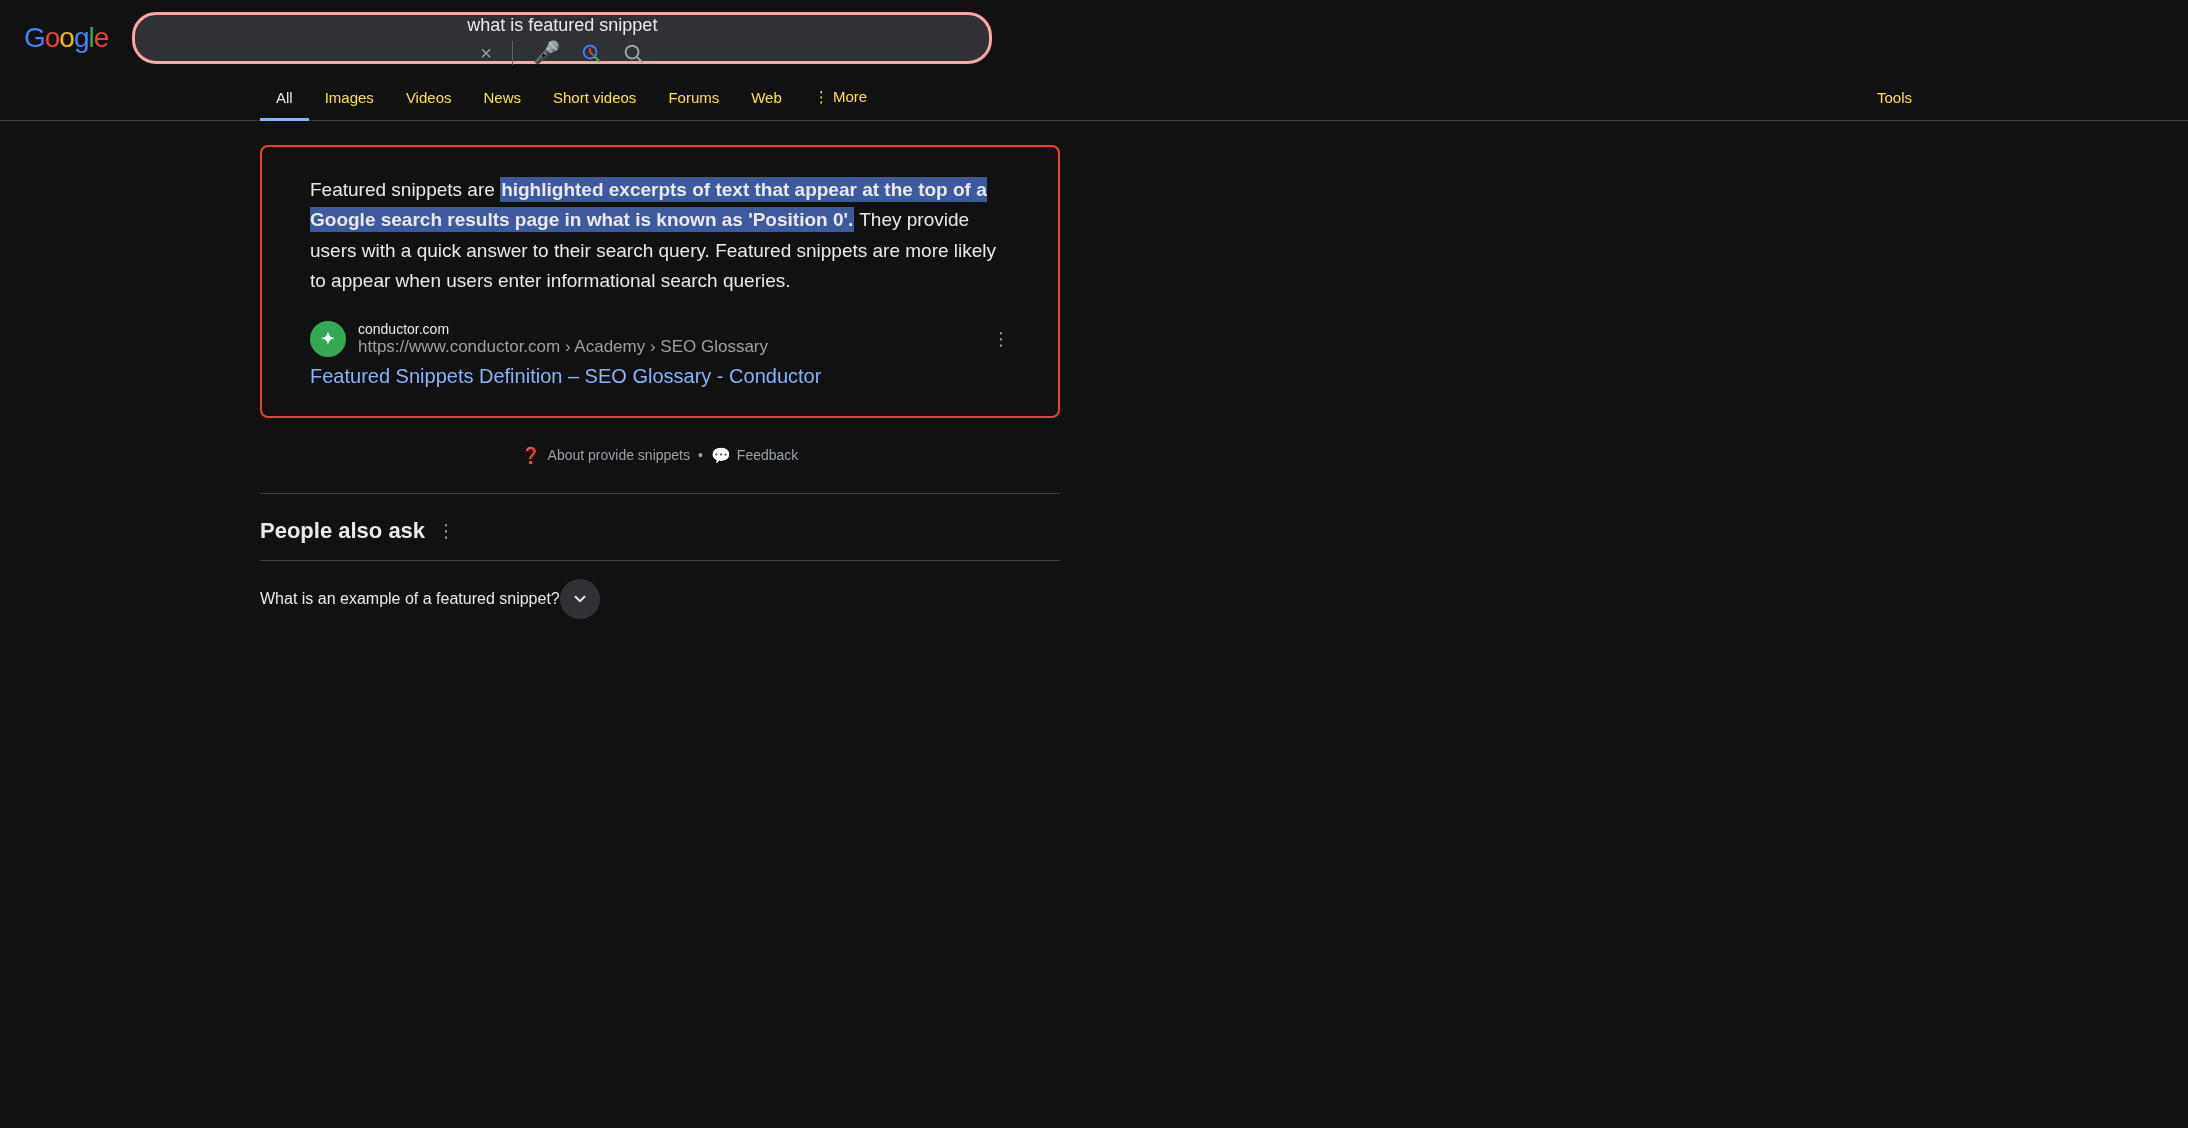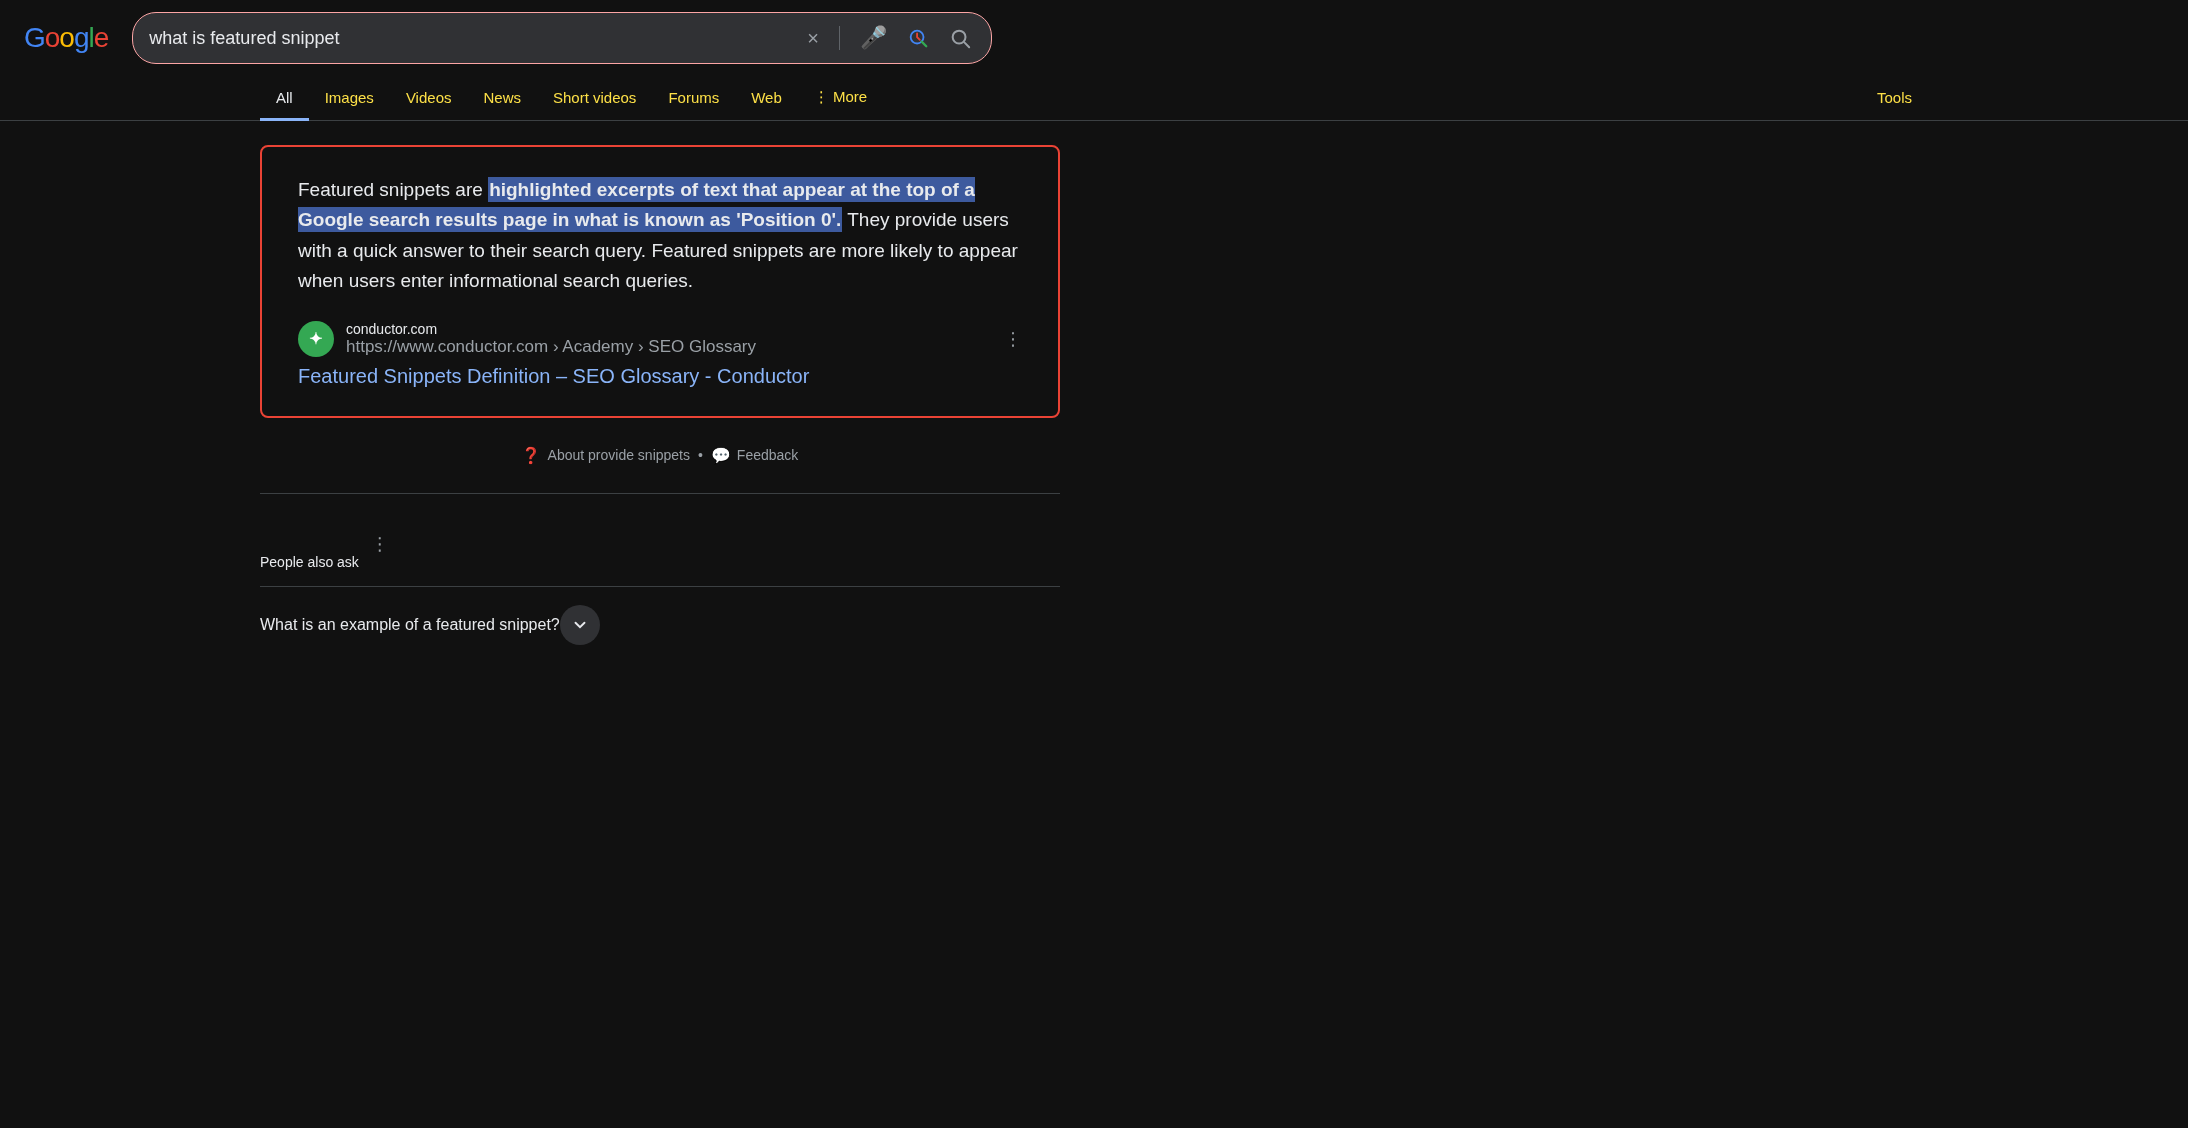--- a/index.html
+++ b/index.html
@@ -37,25 +37,26 @@
     .search-bar-wrapper {
       flex: 1;
       max-width: 860px;
       position: relative;
     }
 
     .search-bar-inner {
       display: flex;
       align-items: center;
       background: #303134;
-      border: 1px solid #fca5a5;
+      border: 3px solid #fca5a5;
       border-radius: 24px;
       padding: 0 16px;
       height: 52px;
       width: 100%;
+      flex-direction: column;
     }
 
     .search-text {
       flex: 1;
       font-size: 18px;
       color: #e8eaed;
     }
 
     .search-icons {
       display: flex;
@@ -121,21 +122,21 @@
     
     .main-content {
       padding: 24px 260px;
       max-width: 100%;
     }
 
     
     .featured-snippet {
       border: 2px solid #ea4335;
       border-radius: 8px;
-      padding: 28px 36px;
+      padding: 28px 48px;
       margin-bottom: 16px;
       max-width: 800px;
       background: #111;
     }
 
     .snippet-text {
       font-size: 19px;
       line-height: 1.6;
       color: #e8eaed;
       margin-bottom: 24px;
@@ -236,24 +237,23 @@
 
     
     .paa-header {
       display: flex;
       align-items: center;
       gap: 12px;
       margin-bottom: 16px;
     }
 
     .paa-title {
-      font-size: 14px;
-      color: #e8eaed;
-      font-weight: 400;
-      margin-top: 36px;
+      font-size: 22px;
+      color: #e8eaed;
+      font-weight: 700;
     }
 
     .paa-menu {
       color: #9aa0a6;
       font-size: 18px;
       cursor: pointer;
     }
 
     .paa-item {
       display: flex;

